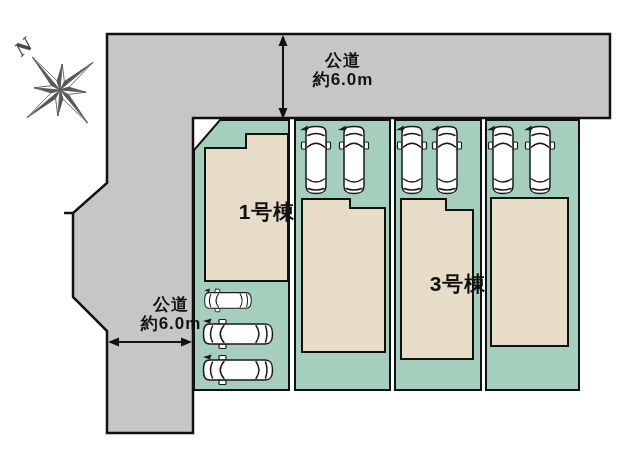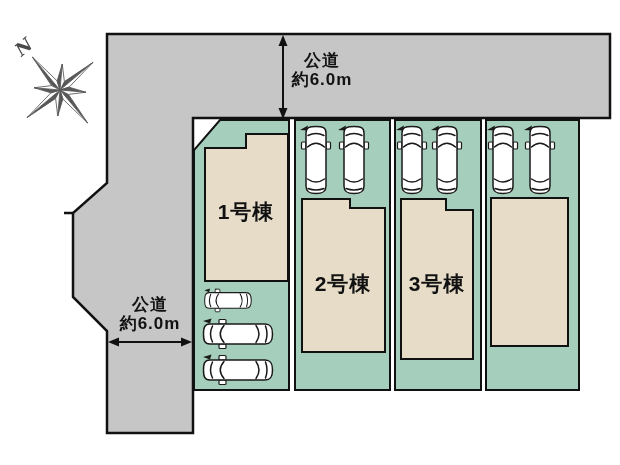--- a/index.html
+++ b/index.html
@@ -10,20 +10,21 @@
     font-family:"Liberation Sans","DejaVu Sans",sans-serif;
     overflow:hidden;
   }
   .plan svg{position:absolute;left:0;top:0;}
   .label{
     position:absolute;
     color:#111;
     text-align:center;
     line-height:1.12;
     white-space:nowrap;
+    margin-left:21px;
   }
   .road-label{
     font-size:17px;
     font-weight:bold;
     letter-spacing:1px;
   }
   .bldg-label{
     font-size:21px;
     font-weight:bold;
     letter-spacing:1px;
@@ -131,16 +132,15 @@
     <div>公道</div>
     <div>約6.0m</div>
   </div>
 
   <div class="label road-label" style="left:110px;top:295px;width:80px;">
     <div>公道</div>
     <div>約6.0m</div>
   </div>
 
   <div class="label bldg-label" style="left:246px;top:212px;">1号棟</div>
-  <div class="label bldg-label" style="left:343px;top:284px;">2号棟</div>
   <div class="label bldg-label" style="left:437px;top:284px;">3号棟</div>
 
 </div>
 
 </body></html>

